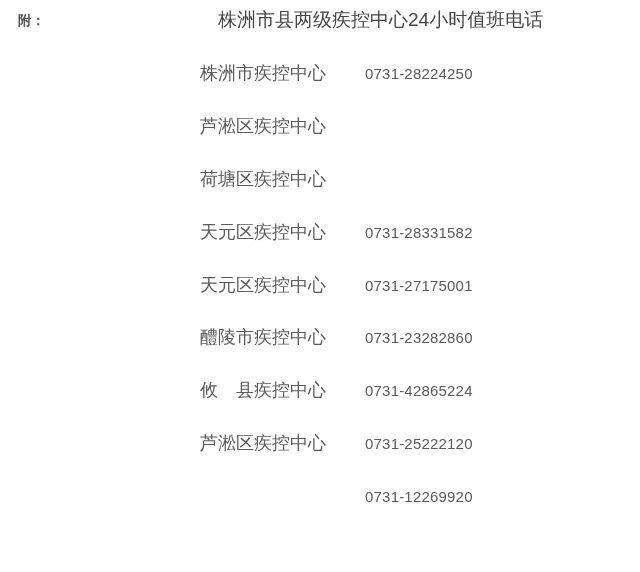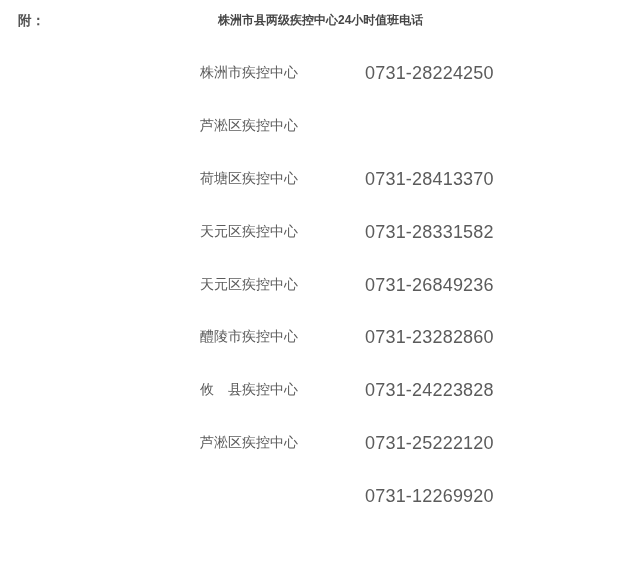--- a/index.html
+++ b/index.html
@@ -16,75 +16,74 @@
     overflow:hidden;
   }
   .page{position:relative;width:640px;height:572px;background:var(--bg);}
   .attach-label{
     position:absolute;left:18px;top:11px;
     font-size:13.5px;line-height:20px;font-weight:bold;
     color:var(--label-color);
   }
   .page-title{
     position:absolute;left:218px;top:9px;margin:0;
-    font-size:12px;line-height:22px;font-weight:bold;
+    font-size:19px;line-height:22px;font-weight:normal;
     color:var(--title-color);
     white-space:nowrap;
   }
   .rows{position:absolute;top:47px;left:0;right:0;}
   .row{position:relative;height:52.8px;}
   .row .name{
     position:absolute;left:200px;top:50%;transform:translateY(-50%);
-    font-size:14px;color:var(--text-color);white-space:pre;
+    font-size:18px;color:var(--text-color);white-space:pre;
   }
   .row .phone{
     position:absolute;left:365px;top:50%;transform:translateY(-50%);
-    font-size:18px;color:var(--text-color);letter-spacing:0.2px;white-space:nowrap;
+    font-size:15px;color:var(--text-color);letter-spacing:0.2px;white-space:nowrap;
   }
 </style>
 </head>
 <body>
 
 <div class="page">
   <div class="attach-label">附：</div>
   <h1 class="page-title">株洲市县两级疾控中心24小时值班电话</h1>
   <div class="rows" id="rows">
   <div class="row">
     <span class="name">株洲市疾控中心</span>
     <span class="phone">0731-28224250</span>
   </div>
 
   <div class="row">
     <span class="name">芦淞区疾控中心</span>
   </div>
 
   <div class="row">
     <span class="name">荷塘区疾控中心</span>
-    <span class="phone">0731-28413370</span>
   </div>
 
   <div class="row">
     <span class="name">天元区疾控中心</span>
     <span class="phone">0731-28331582</span>
   </div>
 
   <div class="row">
     <span class="name">天元区疾控中心</span>
-    <span class="phone">0731-26849236</span>
+    <span class="phone">0731-27175001</span>
   </div>
 
 
   <div class="row">
     <span class="name">醴陵市疾控中心</span>
     <span class="phone">0731-23282860</span>
   </div>
 
   <div class="row">
     <span class="name">攸　县疾控中心</span>
-    <span class="phone">0731-24223828</span>
+    <span class="phone">0731-42865224</span>
   </div>
 
   <div class="row">
     <span class="name">芦淞区疾控中心</span>
     <span class="phone">0731-25222120</span>
   </div>
 
   <div class="row">
     <span class="phone">0731-12269920</span>
   </div>

